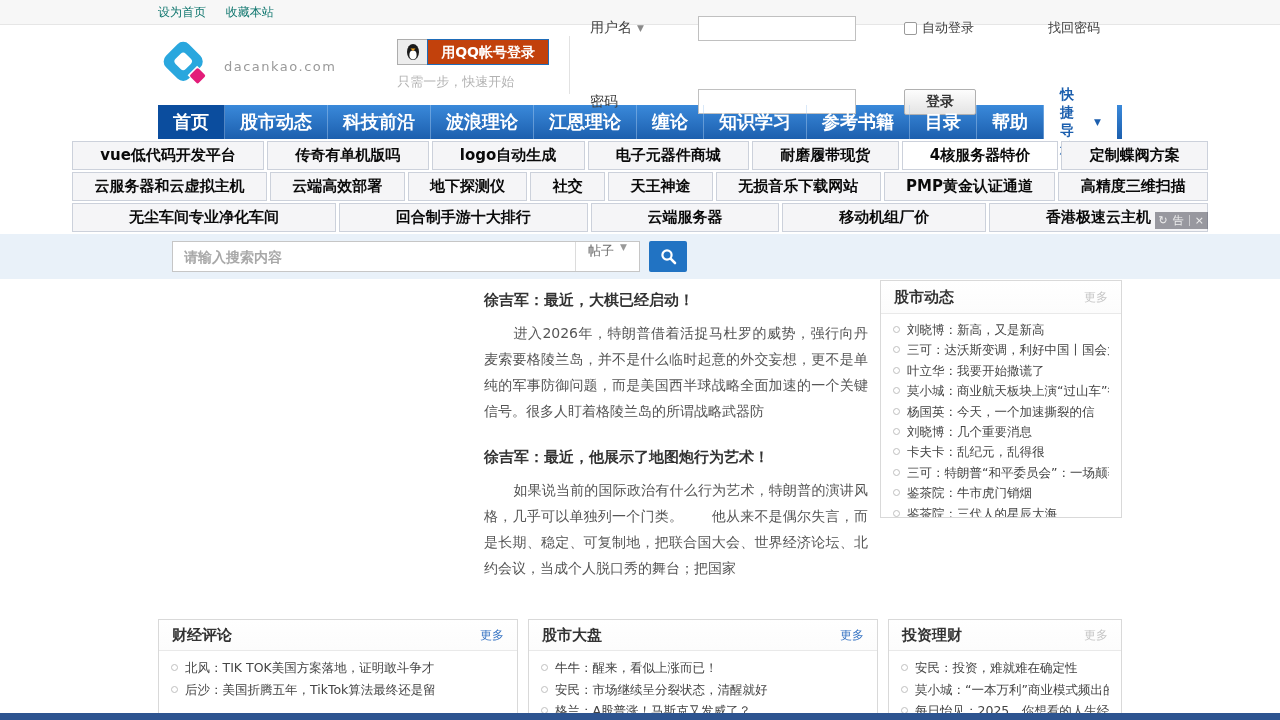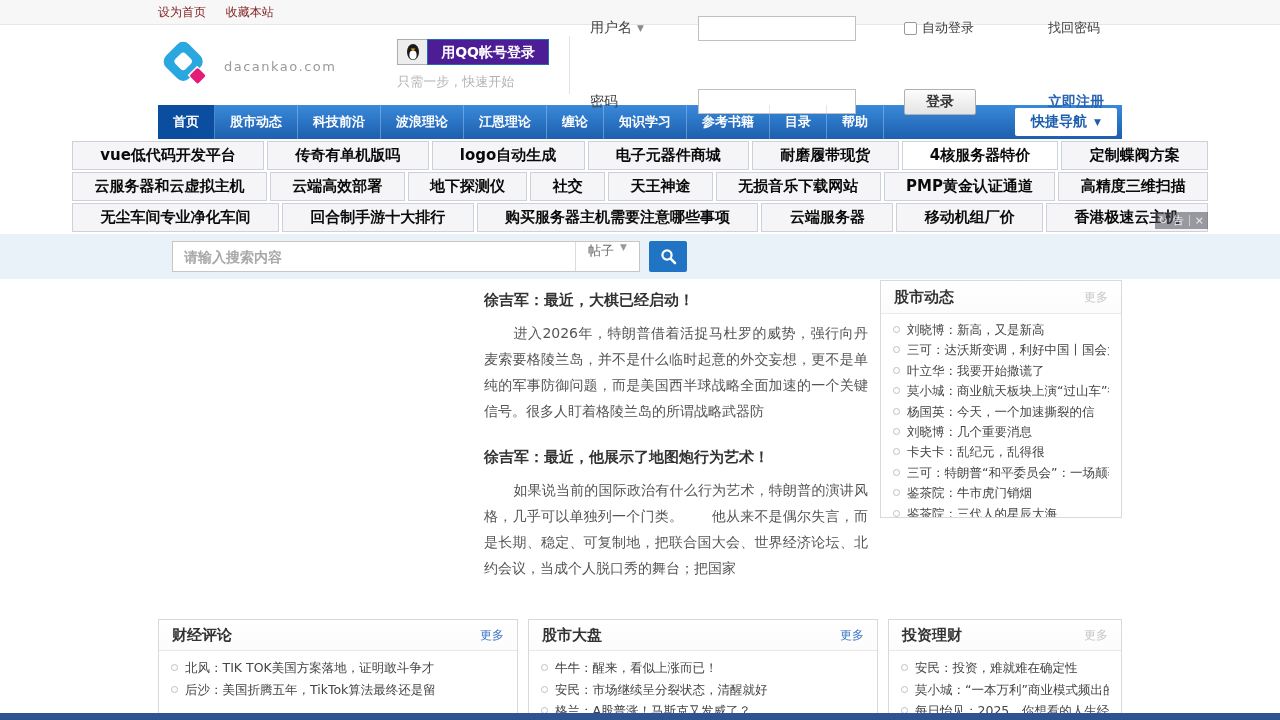--- a/index.html
+++ b/index.html
@@ -1,56 +1,56 @@
 <!DOCTYPE html>
 <html><head>
 <meta charset="utf-8">
 <style>
   * { box-sizing: border-box; margin: 0; padding: 0; }
   html, body { width: 1280px; height: 720px; overflow: hidden; background: #fff;
     font-family: "DejaVu Sans", "Liberation Sans", sans-serif; }
 
   
   .topbar { height: 25px; background: #f7f7f7; border-bottom: 1px solid #e6e6e6; }
-  .topbar-inner { width: 964px; margin: 0 auto; line-height: 24px; font-size: 12px; color: #7f1d1d; }
+  .topbar-inner { width: 964px; margin: 0 auto; line-height: 24px; font-size: 12px; color: #0f766e; }
   .topbar-inner span { margin-right: 16px; cursor: pointer; }
 
   
   .header { width: 964px; margin: 0 auto; height: 80px; display: flex; align-items: center; }
   .logo { display: flex; align-items: center; gap: 12px; }
   .logo-text .cn { font-size: 33px; font-weight: bold; color: #3f3f3f; letter-spacing: 3px; line-height: 34px; }
   .logo-text .en { font-size: 13px; color: #9a9a9a; letter-spacing: 1.5px; margin-top: 2px; }
 
   .login-area { margin-left: auto; display: flex; align-items: center; }
   .qq-col { display: flex; flex-direction: column; gap: 8px; }
   .qq-btn { display: flex; height: 26px; cursor: pointer; }
   .qq-icon { width: 30px; background: #ededed; border: 1px solid #adadad; border-right: none;
     display: flex; align-items: center; justify-content: center; }
-  .qq-label { background: #4c1d95; border: 1px solid #1f6cb8; color: #fff; font-size: 14px;
+  .qq-label { background: #c2410c; border: 1px solid #1f6cb8; color: #fff; font-size: 14px;
     font-weight: bold; line-height: 24px; padding: 0 13px; }
   .qq-hint { color: #b3b3b3; font-size: 13px; }
   .v-divider { width: 1px; background: #e2e2e2; height: 58px; margin: 0 20px; }
 
   .login-form { display: grid; grid-template-columns: 60px 158px 96px 74px; column-gap: 8px;
     row-gap: 9px; align-items: center; font-size: 14px; color: #404040; gap: 48px; }
   .field-label { display: flex; align-items: center; gap: 5px; }
   .caret { font-size: 9px; color: #8a8a8a; }
   .txt-input { width: 158px; height: 25px; border: 1px solid #c0c0c0; background: #fff; padding: 0 6px;
     font-size: 13px; }
   .auto-login { display: flex; align-items: center; gap: 5px; font-size: 13px; color: #404040; }
   .cb { width: 13px; height: 13px; border: 1px solid #9a9a9a; border-radius: 2px; background: #fff; display: inline-block; }
   .link-dark { color: #404040; font-size: 13px; cursor: pointer; }
   .link-blue { color: #2864b4; font-size: 14px; font-weight: bold; cursor: pointer; }
   .login-btn { width: 72px; height: 26px; border: 1px solid #b0b0b0; border-radius: 2px;
     background: linear-gradient(#fdfdfd, #e4e4e4); font-size: 14px; font-weight: bold; color: #333; cursor: pointer; }
 
   
   .navbar { width: 964px; margin: 0 auto; height: 34px; display: flex; align-items: stretch;
     background: linear-gradient(#3a89da, #1c5fae); }
-  .nav-item { padding: 0 15px; line-height: 34px; color: #fff; font-size: 13px; font-weight: bold;
+  .nav-item { padding: 0 15px; line-height: 34px; color: #fff; font-size: 18px; font-weight: bold;
     border-right: 1px solid rgba(170, 205, 240, 0.45); cursor: pointer; white-space: nowrap; }
   .nav-item.active { background: #0b4d9e; }
   .quick-nav { margin-left: auto; align-self: center; margin-right: 5px; background: #fff;
     color: #1c5fae; font-size: 14px; font-weight: bold; padding: 5px 16px; border-radius: 2px;
     cursor: pointer; display: flex; align-items: center; gap: 7px; }
   .quick-nav .caret { color: #1c5fae; }
 
   
   .ads { width: 1136px; margin: 0 auto; position: relative; padding-top: 2px; }
   .ad-row { display: flex; gap: 3px; margin-bottom: 2px; }
@@ -201,21 +201,20 @@
     <div class="ad-cell">地下探测仪</div>
     <div class="ad-cell">社交</div>
     <div class="ad-cell">天王神途</div>
     <div class="ad-cell">无损音乐下载网站</div>
     <div class="ad-cell">PMP黄金认证通道</div>
     <div class="ad-cell">高精度三维扫描</div>
   </div>
   <div class="ad-row">
     <div class="ad-cell">无尘车间专业净化车间</div>
     <div class="ad-cell">回合制手游十大排行</div>
-    <div class="ad-cell">购买服务器主机需要注意哪些事项</div>
     <div class="ad-cell">云端服务器</div>
     <div class="ad-cell">移动机组厂价</div>
     <div class="ad-cell">香港极速云主机</div>
   </div>
   <div class="ad-badge">
     <span>↻</span>
     <span>告</span>
     <span class="sep"></span>
     <span>×</span>
   </div>

